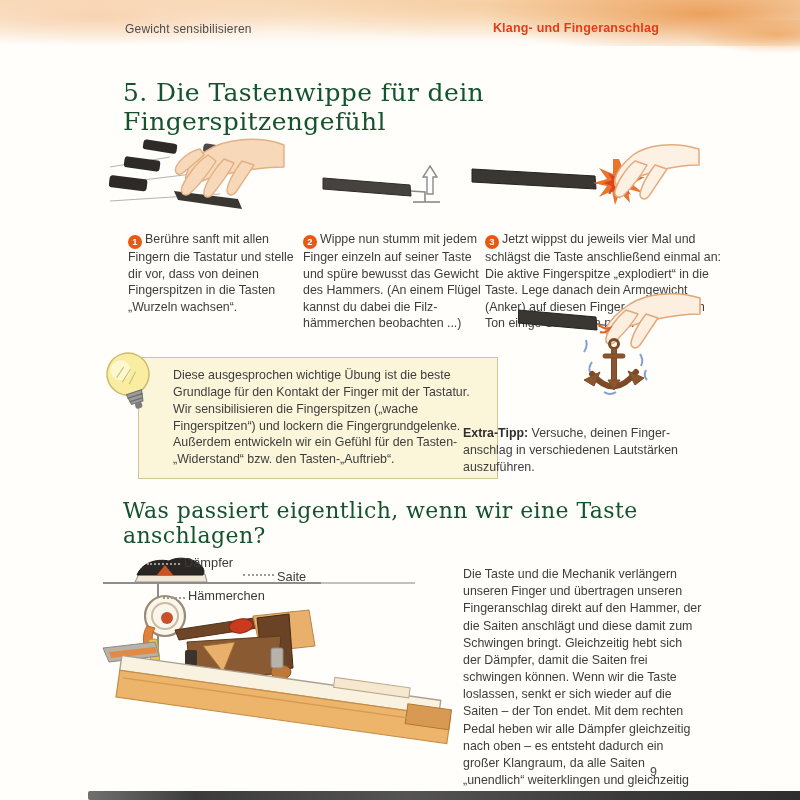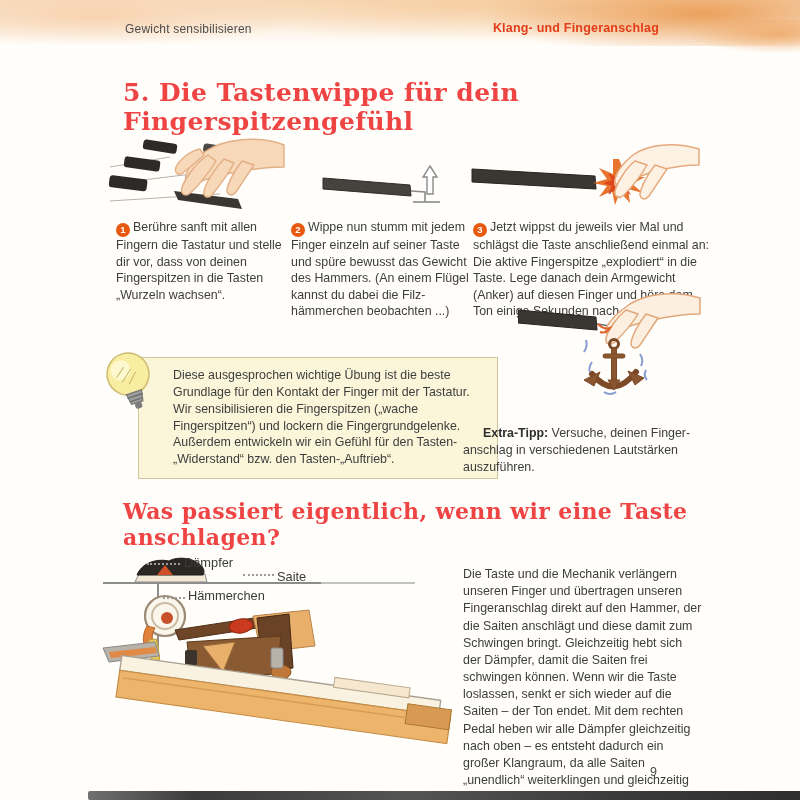--- a/index.html
+++ b/index.html
@@ -22,46 +22,46 @@
     position:absolute;right:0;top:20px;width:150px;height:40px;
     background:radial-gradient(ellipse 120px 26px at 85% 35%, rgba(238,166,98,.8), rgba(238,166,98,0) 75%);
   }
   .runhead-left{
     position:absolute;left:125px;top:22px;font-size:12px;color:#4c4c4c;letter-spacing:.2px;
   }
   .runhead-right{
     position:absolute;right:141px;top:21px;font-size:12.5px;font-weight:bold;color:#e23d18;letter-spacing:.2px;
   }
   .h1{
-    position:absolute;left:123px;font-weight:bold;color:#ef4444;
+    position:absolute;left:123px;font-weight:normal;color:#14532d;
     font-family:"DejaVu Serif", serif;letter-spacing:.4px;
   }
   .h1.first{top:78px;font-size:25px;width:560px;}
   .h1.second{top:498px;font-size:22px;width:600px;}
   .illus{position:absolute;}
   .step{
-    position:absolute;top:215px;font-size:12.4px;line-height:1.34;margin:4px;
+    position:absolute;top:215px;font-size:12.4px;line-height:1.34;margin:16px;
   }
   .step .badge{
     display:inline-block;width:14px;height:14px;border-radius:50%;
     background:#e8580e;color:#fff;font-size:9.5px;font-weight:bold;
     text-align:center;line-height:14px;vertical-align:-2px;margin-right:3px;
   }
   .tipbox{
     position:absolute;left:138px;top:357px;width:300px;
     background:#fbf6da;border:1px solid #cfc49a;
     padding:9px 24px 10px 34px;
     font-size:12.4px;line-height:1.36;
   }
   .bulb{position:absolute;left:101px;top:343px;z-index:3;}
   .extratip{
     position:absolute;left:463px;top:413px;width:240px;
     font-size:12.4px;line-height:1.36;
   }
-  .extratip b{color:#2e2e2e;margin-left:20px;}
+  .extratip b{color:#2e2e2e;}
   .diagram{position:absolute;left:85px;top:552px;width:378px;height:242px;}
   .dlabel{
     position:absolute;font-size:12.8px;color:#3a3a3a;white-space:nowrap;
   }
   .leader{
     position:absolute;border-top:2px dotted #9a9a9a;height:0;
   }
   .bodytext{
     position:absolute;left:463px;top:566px;width:240px;
     font-size:12.4px;line-height:1.385;margin:0;

